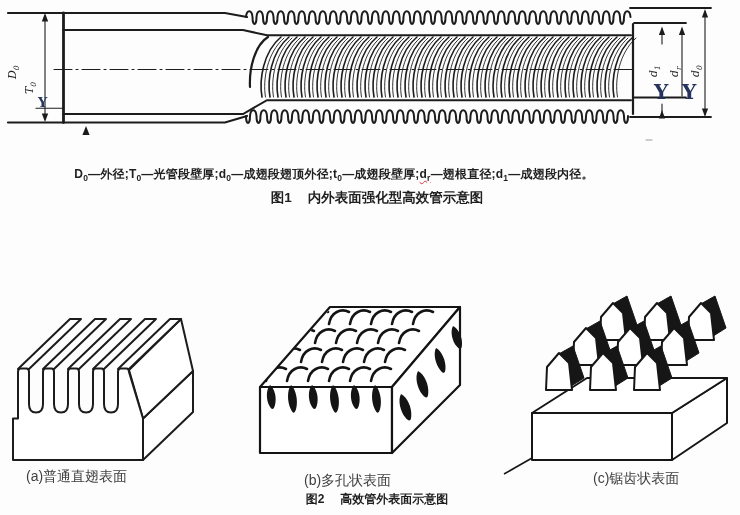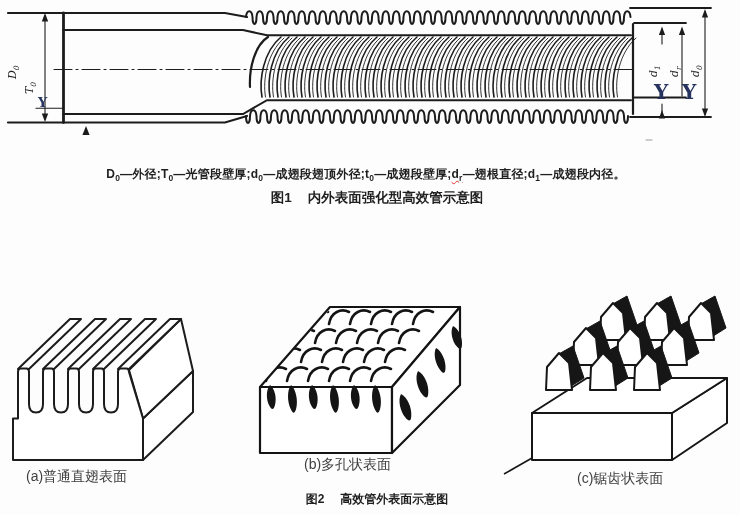--- a/index.html
+++ b/index.html
@@ -6,21 +6,21 @@
   html,body{margin:0;padding:0;}
   body{width:740px;height:515px;background:#fdfdfd;position:relative;overflow:hidden;
        font-family:"Liberation Sans",sans-serif;color:#1f1f1f;}
   .abs{position:absolute;}
   svg{display:block;}
   svg text{fill:#222;}
   .dimlab{font-family:"DejaVu Serif",serif;font-style:italic;font-size:11px;}
   .dimlab .sub{font-size:7.5px;}
   .ymark{font-family:"DejaVu Serif",serif;font-weight:bold;fill:#26335f;}
   #legend{left:0;top:166px;width:668px;text-align:center;font-size:12px;font-weight:600;
-          letter-spacing:.2px;white-space:nowrap;padding-left:32px;}
+          letter-spacing:.2px;white-space:nowrap;}
   #legend sub{font-size:8.5px;}
   .sc-error{text-decoration:underline wavy #e03131 1px;text-underline-offset:2px;}
   .caption{left:0;width:740px;text-align:center;font-weight:bold;}
   #cap1{top:189px;font-size:13.5px;}
   #cap2{top:491px;font-size:12px;}
   .caption .num{margin-right:16px;padding-left:14px;}
   .sublabel{font-size:14px;color:#404040;white-space:nowrap;}
 </style>
 </head>
 <body>
@@ -269,18 +269,18 @@
     <polygon fill="#fff" stroke="#161616" stroke-width="2" stroke-linejoin="round" points="171,75 172,52 184,38 194,48 197,75"></polygon>
     <polygon fill="#161616" stroke="#161616" stroke-width="1" points="67,65 83,56 94,88 78,98"></polygon>
     <polygon fill="#fff" stroke="#161616" stroke-width="2" stroke-linejoin="round" points="56,100 57,77 69,63 79,73 82,100"></polygon>
     <polygon fill="#161616" stroke="#161616" stroke-width="1" points="111,65 127,56 138,88 122,98"></polygon>
     <polygon fill="#fff" stroke="#161616" stroke-width="2" stroke-linejoin="round" points="100,100 101,77 113,63 123,73 126,100"></polygon>
     <polygon fill="#161616" stroke="#161616" stroke-width="1" points="155,65 171,56 182,88 166,98"></polygon>
     <polygon fill="#fff" stroke="#161616" stroke-width="2" stroke-linejoin="round" points="144,100 145,77 157,63 167,73 170,100"></polygon>
   </svg>
 
 <div class="abs sublabel" style="left:26px;top:468px">(a)普通直翅表面</div>
-<div class="abs sublabel" style="left:304px;top:456px">(b)多孔状表面</div>
-<div class="abs sublabel" style="left:577px;top:470px">(c)锯齿状表面</div>
+<div class="abs sublabel" style="left:304px;top:472px">(b)多孔状表面</div>
+<div class="abs sublabel" style="left:593px;top:470px">(c)锯齿状表面</div>
 
 <div id="cap2" class="abs caption">
   <span class="num">图2</span><span>高效管外表面示意图</span>
 </div>
 
 </body></html>

